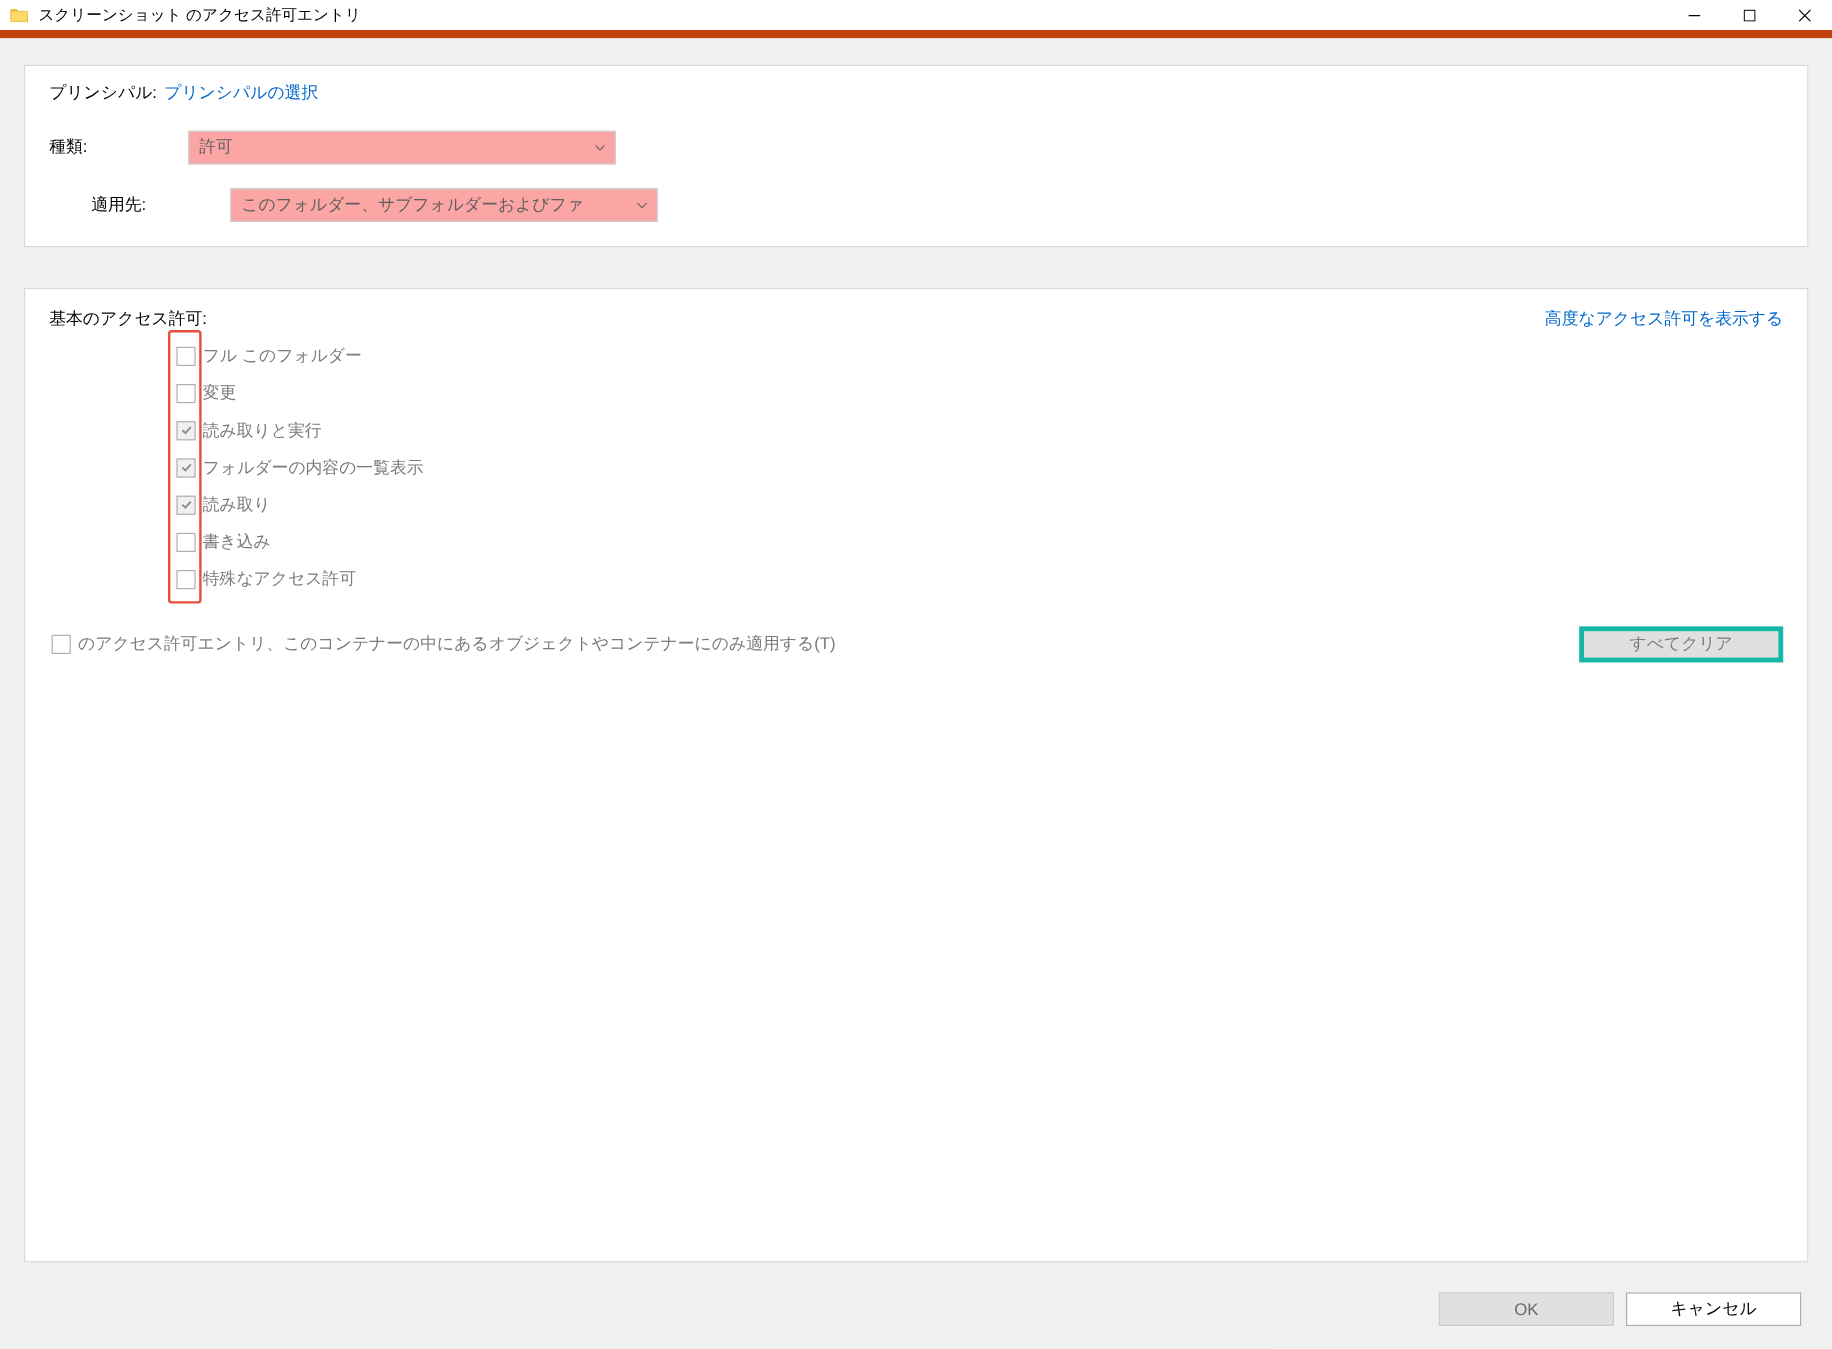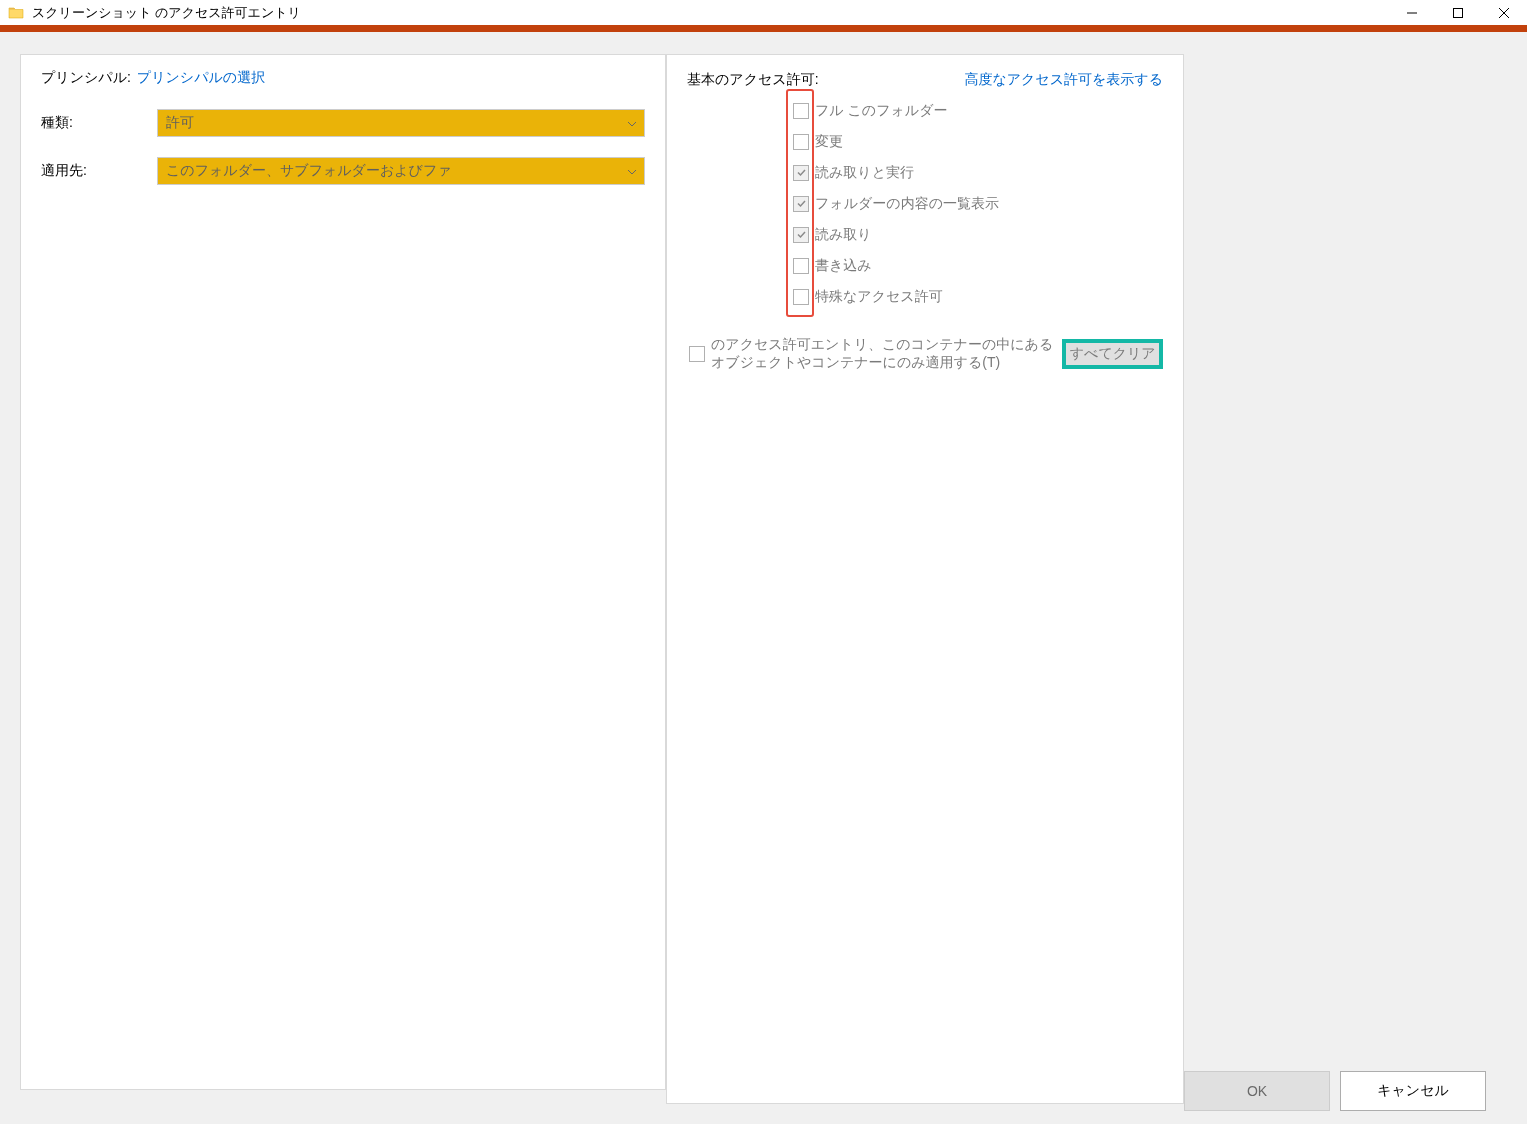--- a/index.html
+++ b/index.html
@@ -46,23 +46,23 @@
       height: 100%;
       display: flex;
       align-items: center;
       justify-content: center;
       cursor: pointer;
     }
     
     .content {
       background: #f0f0f0;
       height: calc(100% - 32px);
-      padding: 22px 35px 0 20px;
-      display: flex;
-      flex-direction: row;
+      padding: 22px 20px 0 20px;
+      display: flex;
+      flex-direction: column;
     }
     
     .panel {
       border: 1px solid #d9d9d9;
       background: #ffffff;
       padding: 14px 20px 14px 20px;
     }
     .panel.top {
       margin-bottom: 34px;
     }
@@ -87,30 +87,31 @@
       font-size: 14px;
     }
     
     .form-row {
       display: flex;
       align-items: center;
       margin-bottom: 20px;
     }
     .form-row:last-child {
       margin-bottom: 6px;
+      margin-left: 35px;
     }
     .form-label {
       width: 116px;
       font-size: 14px;
     }
     .form-select {
-      width: 488px;
+      width: 356px;
       height: 28px;
       border: 1px solid #cccccc;
-      background: #eab308;
+      background: #fca5a5;
       color: #5f5f5f;
       display: flex;
       align-items: center;
       justify-content: space-between;
       padding: 0 8px;
       font-size: 14px;
     }
     .form-select .select-chevron {
       font-size: 10px;
       color: #666;
@@ -219,21 +220,21 @@
       display: flex;
       align-items: center;
       justify-content: flex-end;
       gap: 10px;
       padding-right: 6px;
       padding-bottom: 14px;
       margin-top: auto;
     }
     .footer-btn {
       width: 146px;
-      height: 40px;
+      height: 28px;
       border: 1px solid #cccccc;
       background: #e0e0e0;
       color: #6a6a6a;
       font-size: 14px;
       display: flex;
       align-items: center;
       justify-content: center;
       cursor: pointer;
     }
     .footer-btn.cancel {

